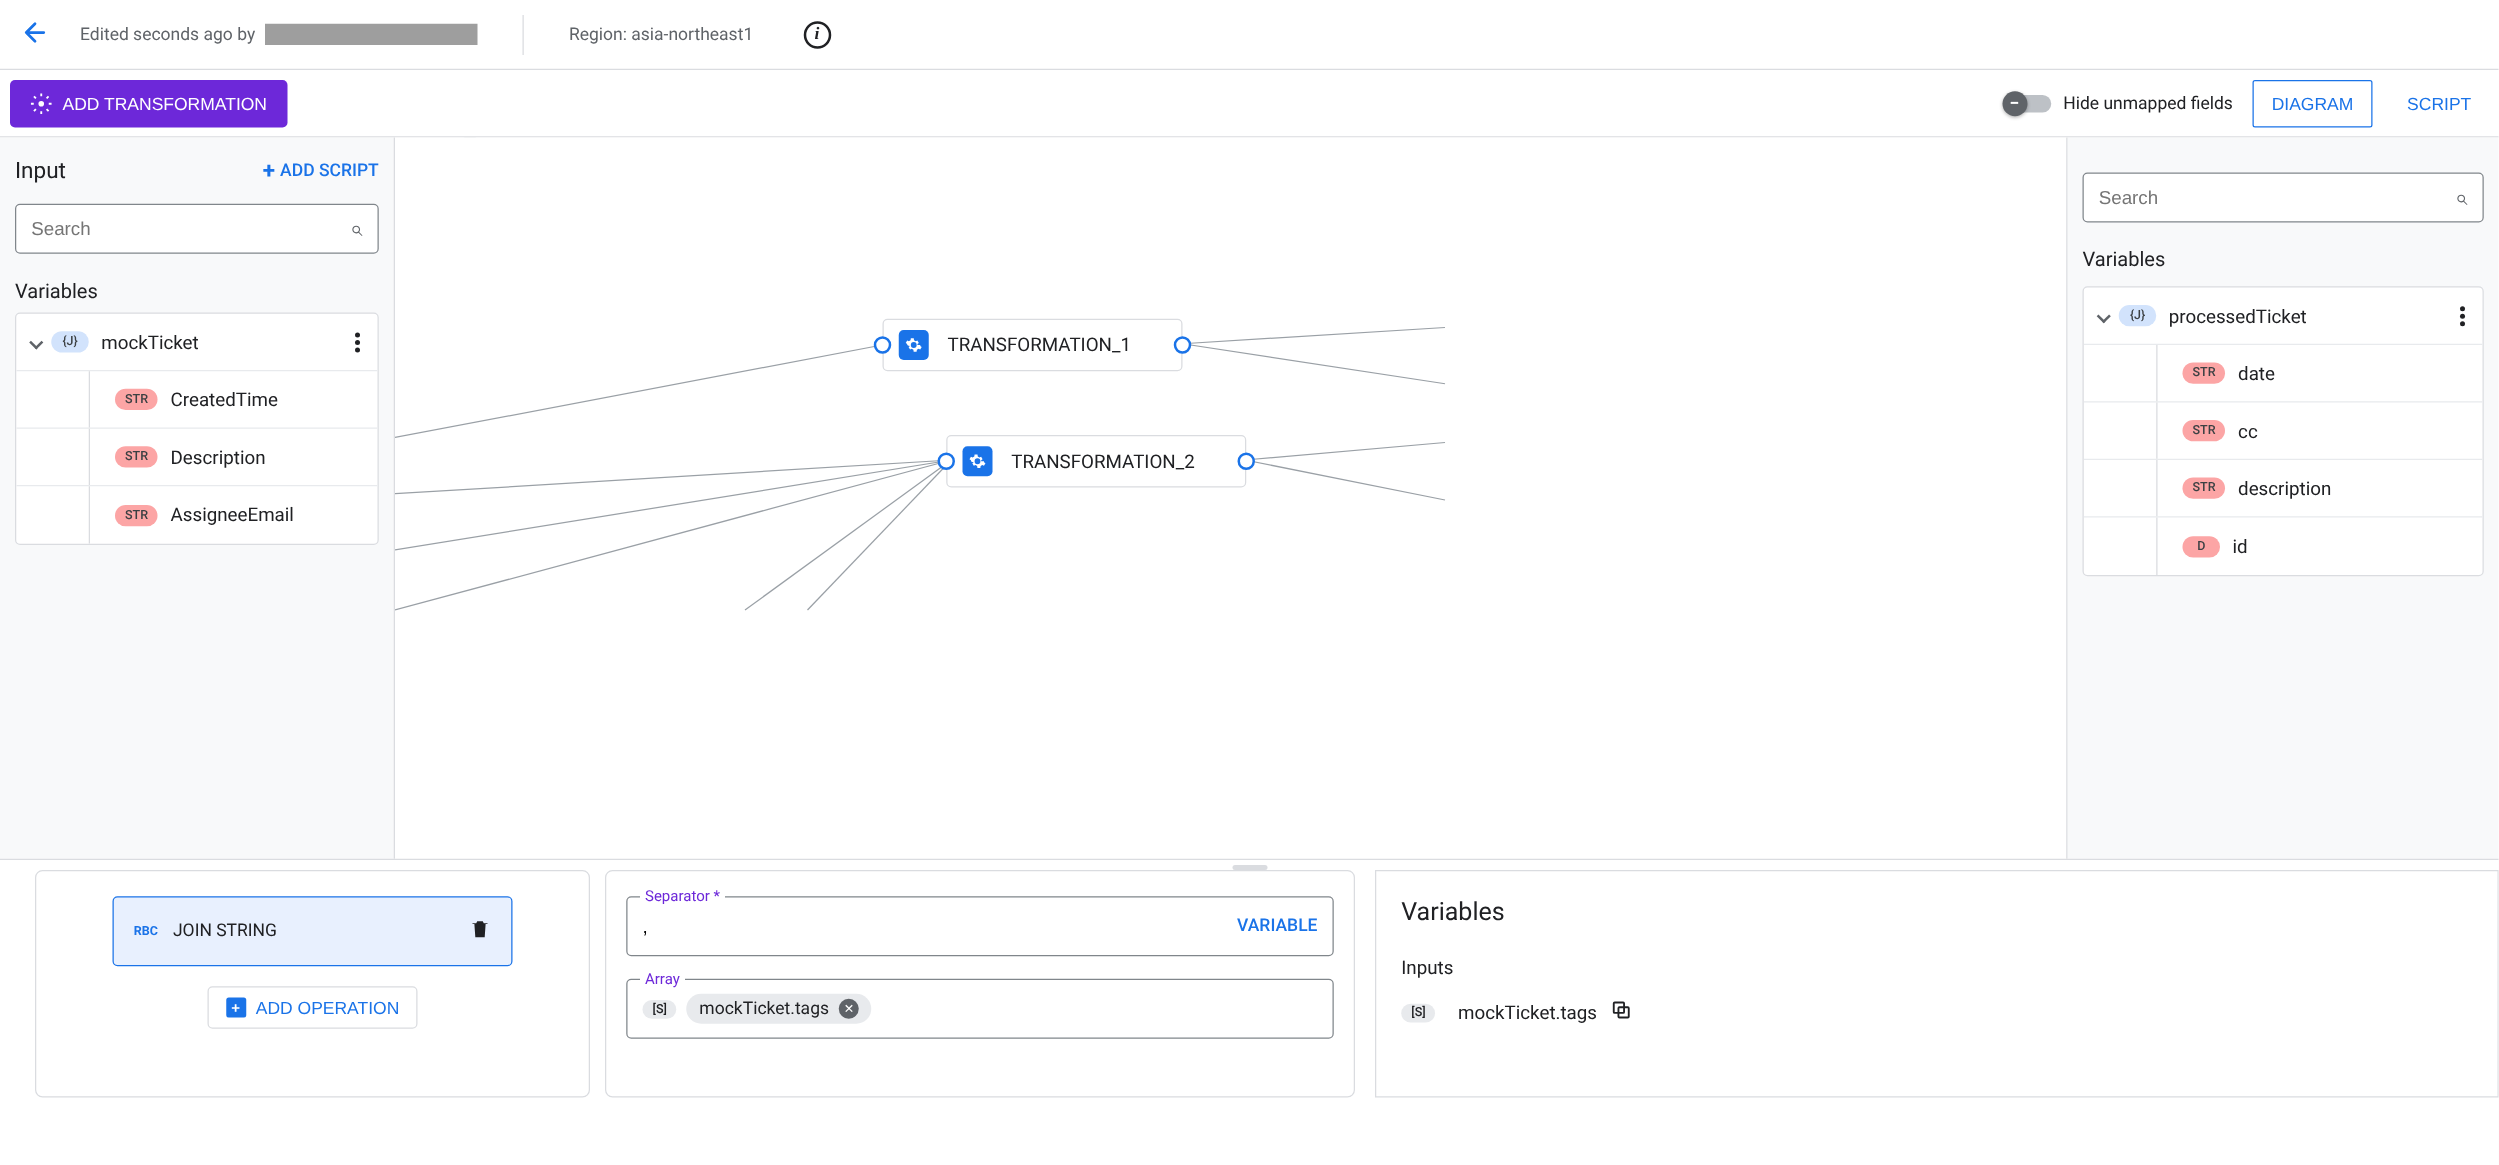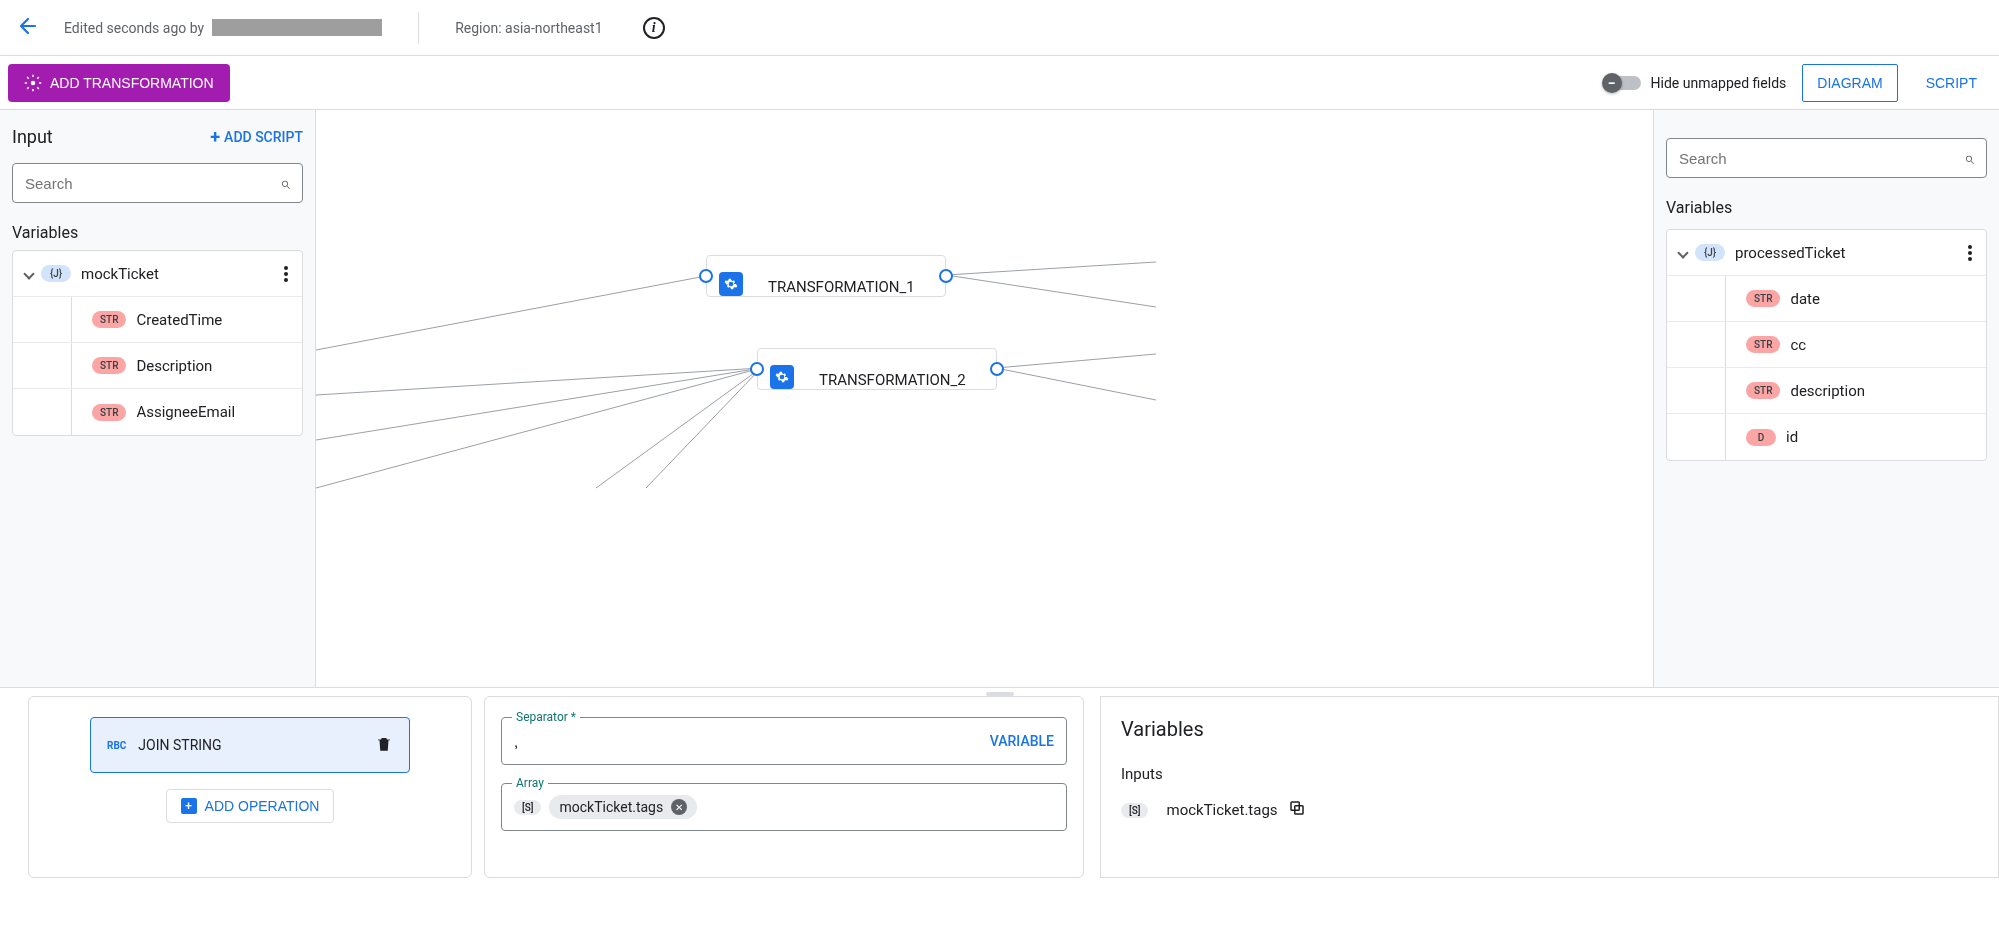--- a/index.html
+++ b/index.html
@@ -9,21 +9,21 @@
 .header { height: 56px; border-bottom: 1px solid #dadce0; display: flex; align-items: center; padding: 0 16px; gap: 24px; }
 .back-icon { color: #1a73e8; cursor: pointer; }
 .header-title { font-size: 22px; font-weight: 400; flex: 1; }
 .header-meta { color: #5f6368; font-size: 14px; display: flex; align-items: center; gap: 8px; }
 .redacted { background: #9e9e9e; width: 170px; height: 17px; display: inline-block; }
 .header-divider { width: 1px; height: 32px; background: #dadce0; margin: 0 12px; }
 .info-icon { border: 2px solid #202124; border-radius: 50%; width: 22px; height: 22px; display: flex; align-items: center; justify-content: center; font-weight: bold; font-family: serif; font-style: italic; margin-left: 16px; }
 
 
 .toolbar { height: 54px; border-bottom: 1px solid #dadce0; display: flex; align-items: center; padding: 0 8px; }
-.btn-primary { background: #a21caf; color: #fff; border: none; padding: 10px 16px; border-radius: 4px; font-size: 14px; font-weight: 500; display: flex; align-items: center; gap: 8px; cursor: pointer; }
+.btn-primary { background: #6d28d9; color: #fff; border: none; padding: 10px 16px; border-radius: 4px; font-size: 14px; font-weight: 500; display: flex; align-items: center; gap: 8px; cursor: pointer; }
 .toolbar-right { margin-left: auto; display: flex; align-items: center; gap: 16px; }
 .toggle { display: flex; align-items: center; gap: 10px; }
 .toggle-track { width: 36px; height: 14px; background: #bdc1c6; border-radius: 10px; position: relative; }
 .toggle-thumb { position: absolute; width: 20px; height: 20px; background: #5f6368; border-radius: 50%; left: -3px; top: -3px; box-shadow: 0 1px 3px rgba(0,0,0,0.3); display:flex; align-items:center; justify-content:center; font-size:14px; color:#fff; font-weight:bold;}
 .view-tabs { display: flex; gap: 14px; align-items: center; }
 .tab-btn { padding: 10px 14px; border: none; background: none; color: #1a73e8; font-size: 14px; font-weight: 500; cursor: pointer; border-radius: 2px; }
 .tab-btn.active { border: 1px solid #1a73e8; }
 
 
 .main { display: flex; height: calc(100vh - 56px - 54px); position: relative; }
@@ -48,21 +48,21 @@
 .row-name { flex: 1; font-size: 15px; }
 .more-vert { display: flex; flex-direction: column; gap: 2px; padding: 0 6px; cursor:pointer;}
 .more-vert span { width: 4px; height: 4px; background: #202124; border-radius: 50%; }
 .tree-indent-line { width: 1px; background: #dadce0; align-self: stretch; margin: 0 20px 0 24px;}
 .indent-spacer { width: 26px; }
 
 .scrollbar-stub { width: 12px; background: #dadce0; position: absolute; left: 370px; top:0; height: 180px; border-radius: 2px;}
 
 
 .canvas { flex: 1; background: #fff; position: relative; overflow: hidden; border-right:1px solid #dadce0;}
-.trans-node { position: absolute; background: #fff; border: 1px solid #dadce0; border-radius: 4px; height: 42px; display: flex; align-items: flex-end; padding: 0 12px; gap: 25px; font-size: 15px;}
+.trans-node { position: absolute; background: #fff; border: 1px solid #dadce0; border-radius: 4px; height: 42px; display: flex; align-items: center; padding: 0 12px; gap: 15px; font-size: 15px;}
 .gear-box { width: 24px; height: 24px; background: #1a73e8; border-radius: 4px; display: flex; align-items: center; justify-content: center; color: #fff; }
 .node-port { width: 14px; height: 14px; border: 2px solid #1a73e8; border-radius: 50%; background: #fff; position: absolute; top: 50%; transform: translateY(-50%); }
 .node-port.left { left: -8px; }
 .node-port.right { right: -8px; }
 
 svg.wires { position: absolute; top: 0; left: 0; width: 100%; height: 100%; pointer-events: none;}
 svg.wires line { stroke: #9aa0a6; stroke-width: 1; }
 
 
 .panel-right { width: 345px; background: #f8f9fa; display:flex; flex-direction:column; padding-top: 28px;}
@@ -82,21 +82,21 @@
 
 .op-card { width: 320px; height: 56px; border: 1px solid #1a73e8; background: #e8f0fe; border-radius: 4px; display: flex; align-items: center; padding: 0 16px; gap: 12px;}
 .abc-badge {font-size:10px; font-weight:700; color:#1a73e8;}
 .op-label{ flex:1; font-size:14px; font-weight:400;}
 .trash{ cursor:pointer; }
 
 .add-op-btn { border: 1px solid #dadce0; border-radius: 4px; padding: 8px 14px; color: #1a73e8; font-weight: 500; display:flex; align-items:center; gap:8px; background:#fff; font-size:14px; cursor:pointer;}
 .plus-box { width:16px; height:16px; background:#1a73e8; color:#fff; display:flex; align-items:center; justify-content:center; font-weight:bold; font-size:12px; border-radius:2px;}
 
 .field { position: relative; border: 1px solid #80868b; border-radius: 4px; height: 48px; display:flex; align-items:center; padding: 0 12px; margin-bottom: 18px;}
-.field-label { position: absolute; top: -8px; left: 10px; background: #fff; padding: 0 4px; font-size: 12px; color: #0f766e;}
+.field-label { position: absolute; top: -8px; left: 10px; background: #fff; padding: 0 4px; font-size: 12px; color: #6d28d9;}
 .field input{border:none; flex:1; font-size:15px; outline:none;}
 .chip-badge {background:#e8eaed; border-radius:12px; padding:2px 8px; font-size:10px; font-weight:500; margin-right:8px;}
 .chip { background:#e8eaed; border-radius:14px; padding:4px 10px; display:flex; align-items:center; gap:8px; font-size:14px;}
 .chip-x { width:16px; height:16px; border-radius:50%; background:#5f6368; color:#fff; font-size:10px; display:flex; align-items:center; justify-content:center; cursor:pointer;}
 .var-link{ color:#1a73e8; font-weight:500; font-size:14px; cursor:pointer;}
 
 .vars-title{font-size:20px; margin-bottom:24px;}
 .vars-sub{font-size:15px; margin-bottom:16px;}
 .var-item{display:flex; align-items:center; gap:10px; font-size:15px;}
 .copy-icon{ cursor:pointer;}

